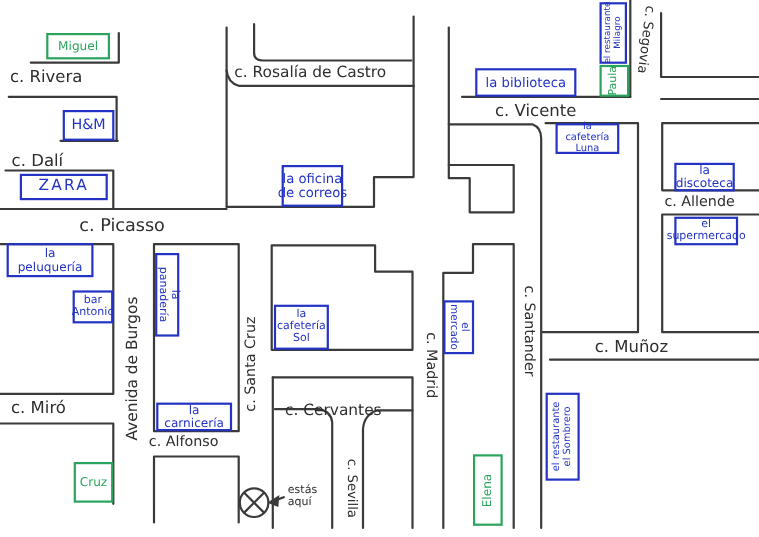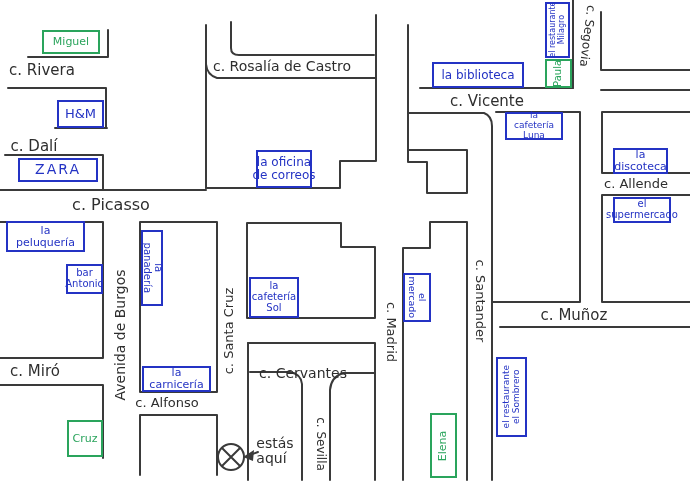--- a/index.html
+++ b/index.html
@@ -157,16 +157,16 @@
   <div class="s tilt" style="left:587px;top:36px;font-size:12px;">c. Segovia</div>
   <div class="s vu" style="left:229px;top:331px;font-size:13px;">c. Santa Cruz</div>
   <div class="s" style="left:303px;top:331px;font-size:14px;margin-top:43px;">c. Cervantes</div>
   <div class="s vd" style="left:391px;top:332px;font-size:13px;">c. Madrid</div>
   <div class="s vd" style="left:320px;top:444px;font-size:12px;">c. Sevilla</div>
   <div class="s vd" style="left:480px;top:301px;font-size:13px;">c. Santander</div>
   <div class="s" style="left:574px;top:315px;font-size:15px;">c. Muñoz</div>
   <div class="s" style="left:636px;top:184px;font-size:13px;">c. Allende</div>
   <div class="s" style="left:167px;top:403px;font-size:13px;">c. Alfonso</div>
 
-  <div class="s" style="left:275px;top:451px;font-size:14px;text-align:left;">estás
+  <div class="s" style="left:275px;top:451px;font-size:10px;text-align:left;">estás
 aquí</div>
 
 </div>
 
 </body></html>

